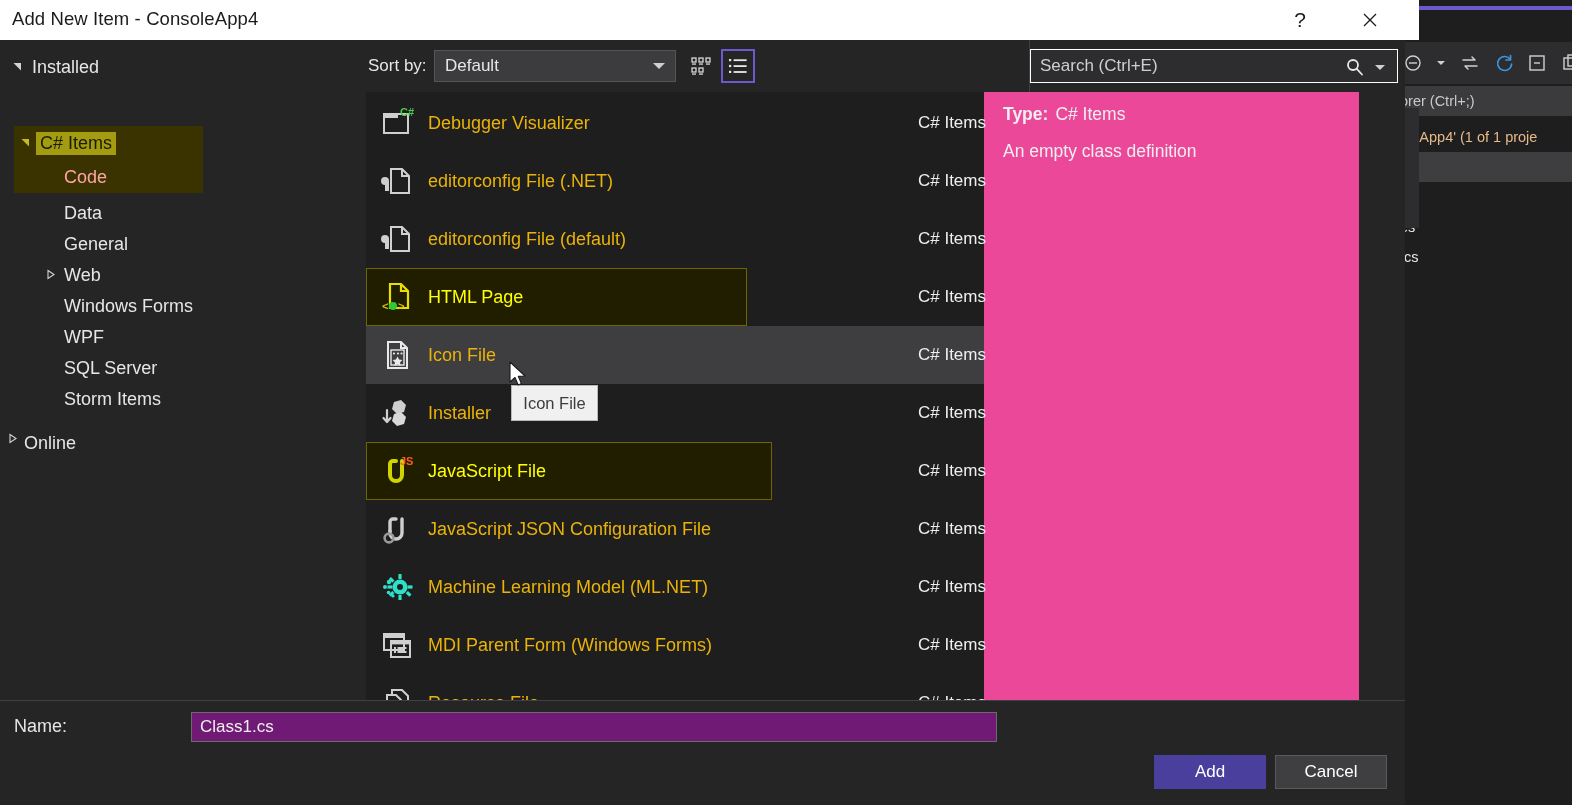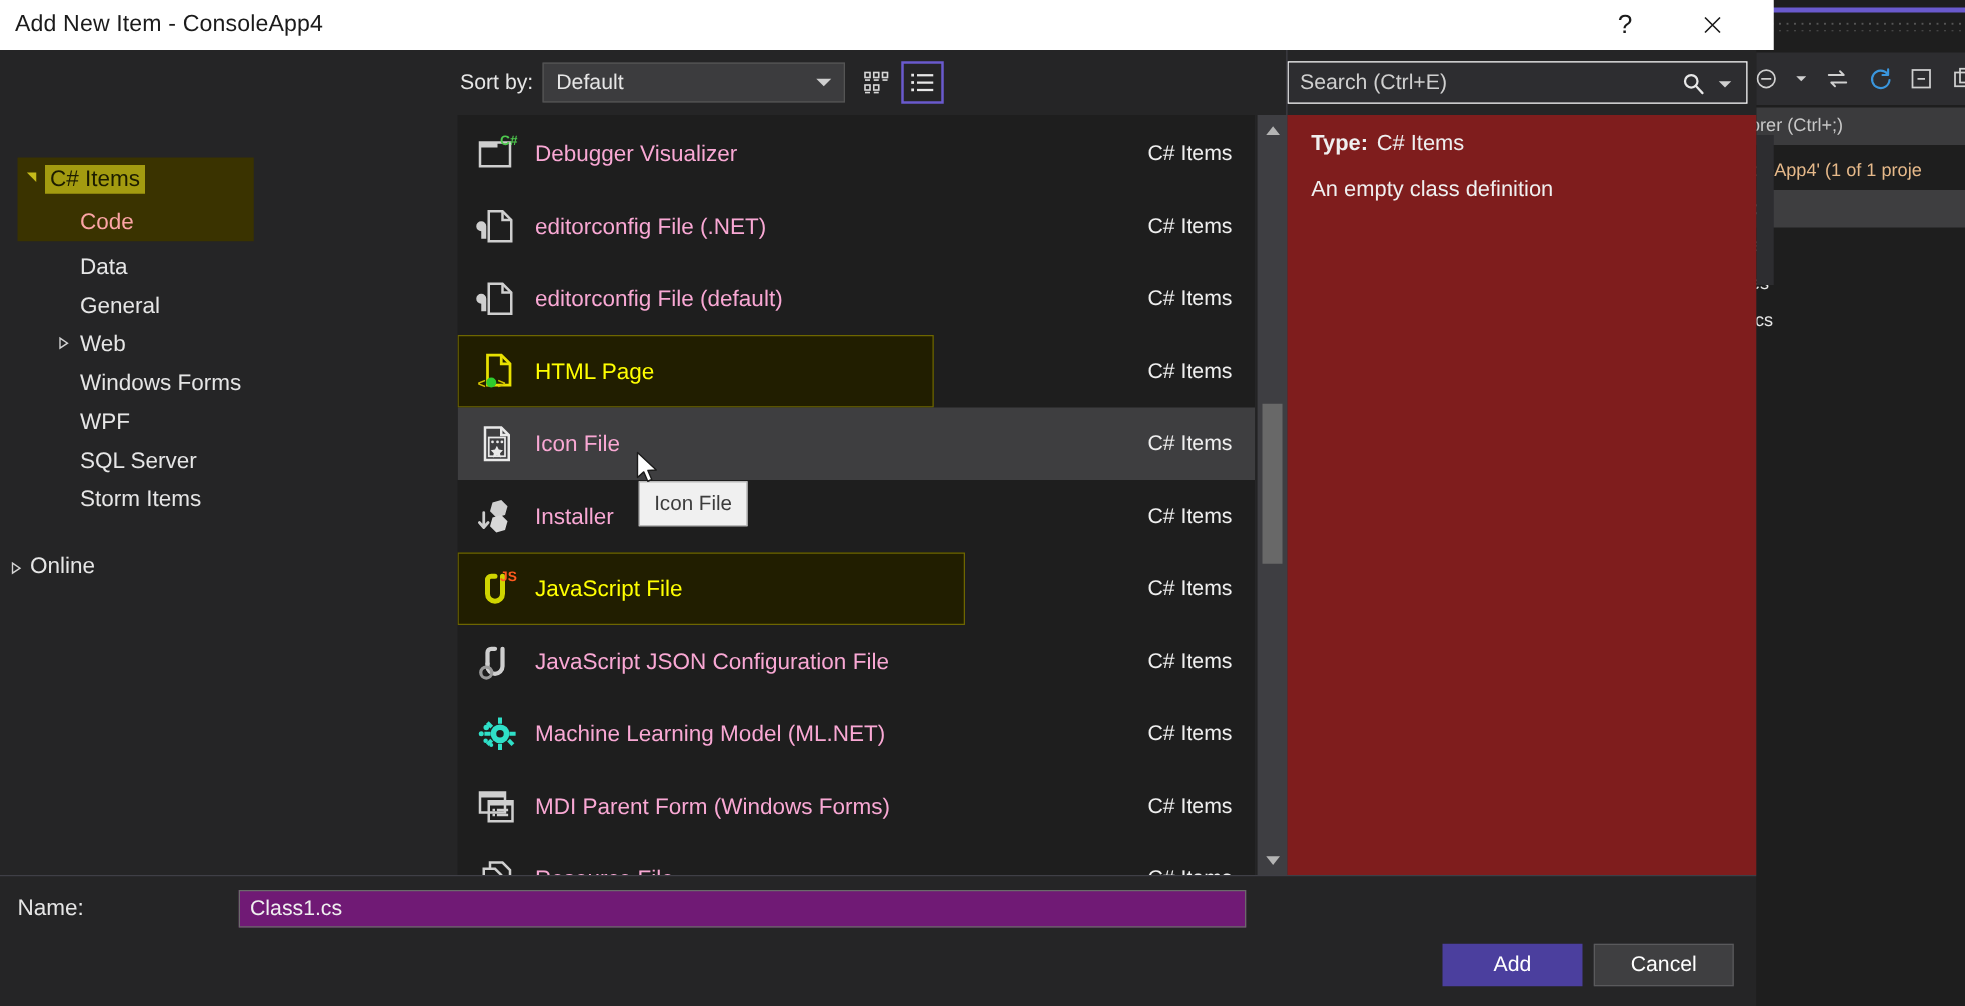--- a/index.html
+++ b/index.html
@@ -49,21 +49,21 @@
   .tree .installed{margin-top:12px;padding-left:6px;}
   .cs-band{position:absolute;left:14px;top:86px;width:189px;height:67px;background:#3a3300;}
   .tnode.csitems{position:absolute;left:14px;top:88px;width:189px;height:30px;}
   .tnode.csitems .arrow{color:#c6bb1a;}
   .tnode.csitems .lbl{background:#a39b10;color:#1c1c00;}
   .tnode.code{position:absolute;left:14px;top:122px;width:189px;height:30px;}
   .tnode.code .lbl{color:#fca5a5;margin-left:46px;}
   .sub{position:absolute;left:14px;width:300px;height:30px;}
   .sub .lbl{margin-left:46px;}
   .sub .arrow{position:absolute;left:30px;top:9px;width:12px;font-size:10px;color:#d4d4d4;}
-  .online{position:absolute;left:0px;top:393px;display:flex;align-items:flex-end;height:30px;}
+  .online{position:absolute;left:0px;top:393px;display:flex;align-items:flex-start;height:30px;}
   .online .arrow{width:24px;text-align:center;font-size:11px;color:#d4d4d4;}
 
   
   .sortlabel{position:absolute;left:368px;top:56px;font-size:17px;color:#e6e6e6;}
   .sortbox{position:absolute;left:434px;top:50px;width:242px;height:32px;background:#3c3c3e;border:1px solid #555;
      display:flex;align-items:center;color:#e6e6e6;font-size:17px;padding-left:10px;box-sizing:border-box;}
   .sortbox .caret{position:absolute;right:10px;top:12px;width:0;height:0;border-left:6px solid transparent;
      border-right:6px solid transparent;border-top:6px solid #cfcfcf;}
   .viewbtn{position:absolute;top:49px;width:34px;height:34px;display:flex;align-items:center;justify-content:center;box-sizing:border-box;}
   .viewbtn.grid{left:684px;}
@@ -74,38 +74,38 @@
      box-sizing:border-box;display:flex;align-items:center;}
   .searchbox .ph{margin-left:9px;font-size:17px;color:#cfcfcf;}
   .searchbox .mag{position:absolute;right:32px;top:7px;color:#e0e0e0;}
   .searchbox .sc{position:absolute;right:12px;top:15px;width:0;height:0;border-left:5px solid transparent;
      border-right:5px solid transparent;border-top:5px solid #cfcfcf;}
 
   
   .listwrap{position:absolute;left:366px;top:92px;width:638px;height:608px;background:#1e1e1e;overflow:hidden;}
   .row{position:relative;height:58px;display:flex;align-items:center;box-sizing:border-box;}
   .row .ico{width:62px;flex:0 0 62px;display:flex;align-items:center;justify-content:center;}
-  .row .name{font-size:18px;color:#f9a8d4;white-space:nowrap;}
+  .row .name{font-size:18px;color:#eab308;white-space:nowrap;}
   .row .cat{position:absolute;right:18px;font-size:17px;color:#efefef;}
   .row.hl{color:#ffff00;}
   .row.hl .name{color:#ffff00;}
   .hlbg{position:absolute;left:0;top:0;height:58px;background:#211e00;border:1px solid #6d6600;box-sizing:border-box;}
   .row.hover{background:#3e3e40;}
   .rowinner{position:relative;z-index:2;display:flex;align-items:center;width:100%;height:100%;}
 
   
   .sbar{position:absolute;left:1005px;top:92px;width:24px;height:608px;background:#3e3e42;border-left:1px solid #1e1e1e;}
   .sbar .arrowbtn{position:absolute;left:0;width:24px;height:22px;display:flex;align-items:center;justify-content:center;}
   .sbar .up{top:1px;}
   .sbar .down{bottom:1px;}
   .sbar .thumb{position:absolute;left:4px;top:231px;width:16px;height:128px;background:#686868;}
   .listdivider{position:absolute;left:1029px;top:40px;width:1px;height:660px;background:#3f3f46;}
 
   
-  .details{position:absolute;left:1030px;top:92px;width:375px;height:608px;background:#7f1d1d;color:#efefef;}
+  .details{position:absolute;left:984px;top:92px;width:375px;height:608px;background:#ec4899;color:#efefef;}
   .det-type{position:absolute;left:19px;top:12px;font-size:17.5px;}
   .det-type b{font-weight:bold;}
   .det-type .v{font-weight:normal;margin-left:7px;}
   .det-desc{position:absolute;left:19px;top:49px;font-size:17.5px;}
 
   
   .namelabel{position:absolute;left:14px;top:716px;font-size:18px;color:#e6e6e6;}
   .nameinput{position:absolute;left:191px;top:712px;width:806px;height:30px;background:#701a75;border:1px solid #6a6a6a;
      box-sizing:border-box;display:flex;align-items:center;padding-left:8px;color:#f0f0f0;font-size:17px;}
   .btn{position:absolute;top:755px;height:34px;display:flex;align-items:center;justify-content:center;
@@ -199,20 +199,28 @@
         <svg width="20" height="20" viewBox="0 0 20 20">
             <path d="M4 4 L16 16 M16 4 L4 16" stroke="#1b1b1b" stroke-width="1.3"></path>
           </svg>
       </div>
     </div>
 
     <div class="dlg-body"></div>
 
     <div class="tree">
 
+      <div class="tnode installed">
+        <span class="arrow">
+          <svg width="11" height="11" viewBox="0 0 11 11">
+              <path d="M1.5 2 L9 2 L9 9.5 Z" fill="#d4d4d4"></path>
+            </svg>
+        </span>
+        <span class="lbl">Installed</span>
+      </div>
 
       <div class="cs-band"></div>
 
       <div class="tnode csitems">
         <span class="arrow">
           <svg width="11" height="11" viewBox="0 0 11 11">
               <path d="M1.5 2 L9 2 L9 9.5 Z" fill="#c6bb1a"></path>
             </svg>
         </span>
         <span class="lbl">C# Items</span>

